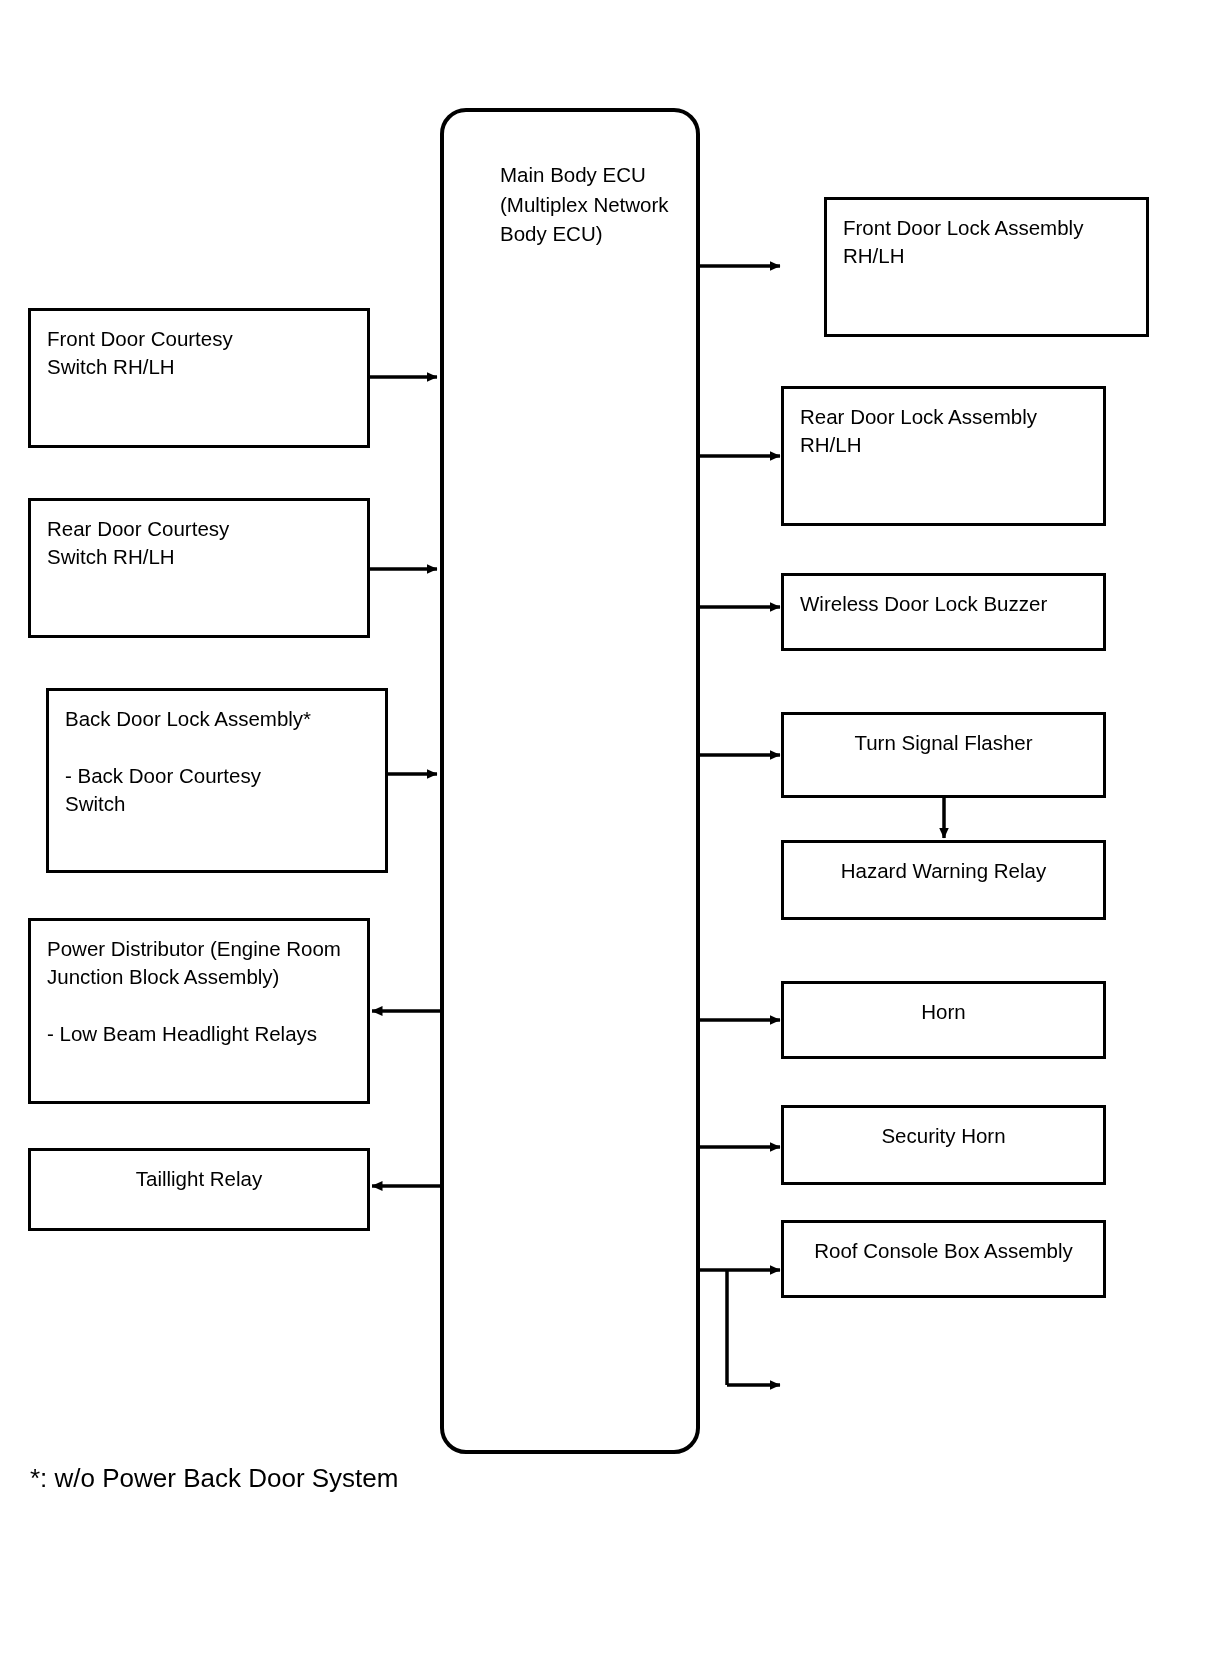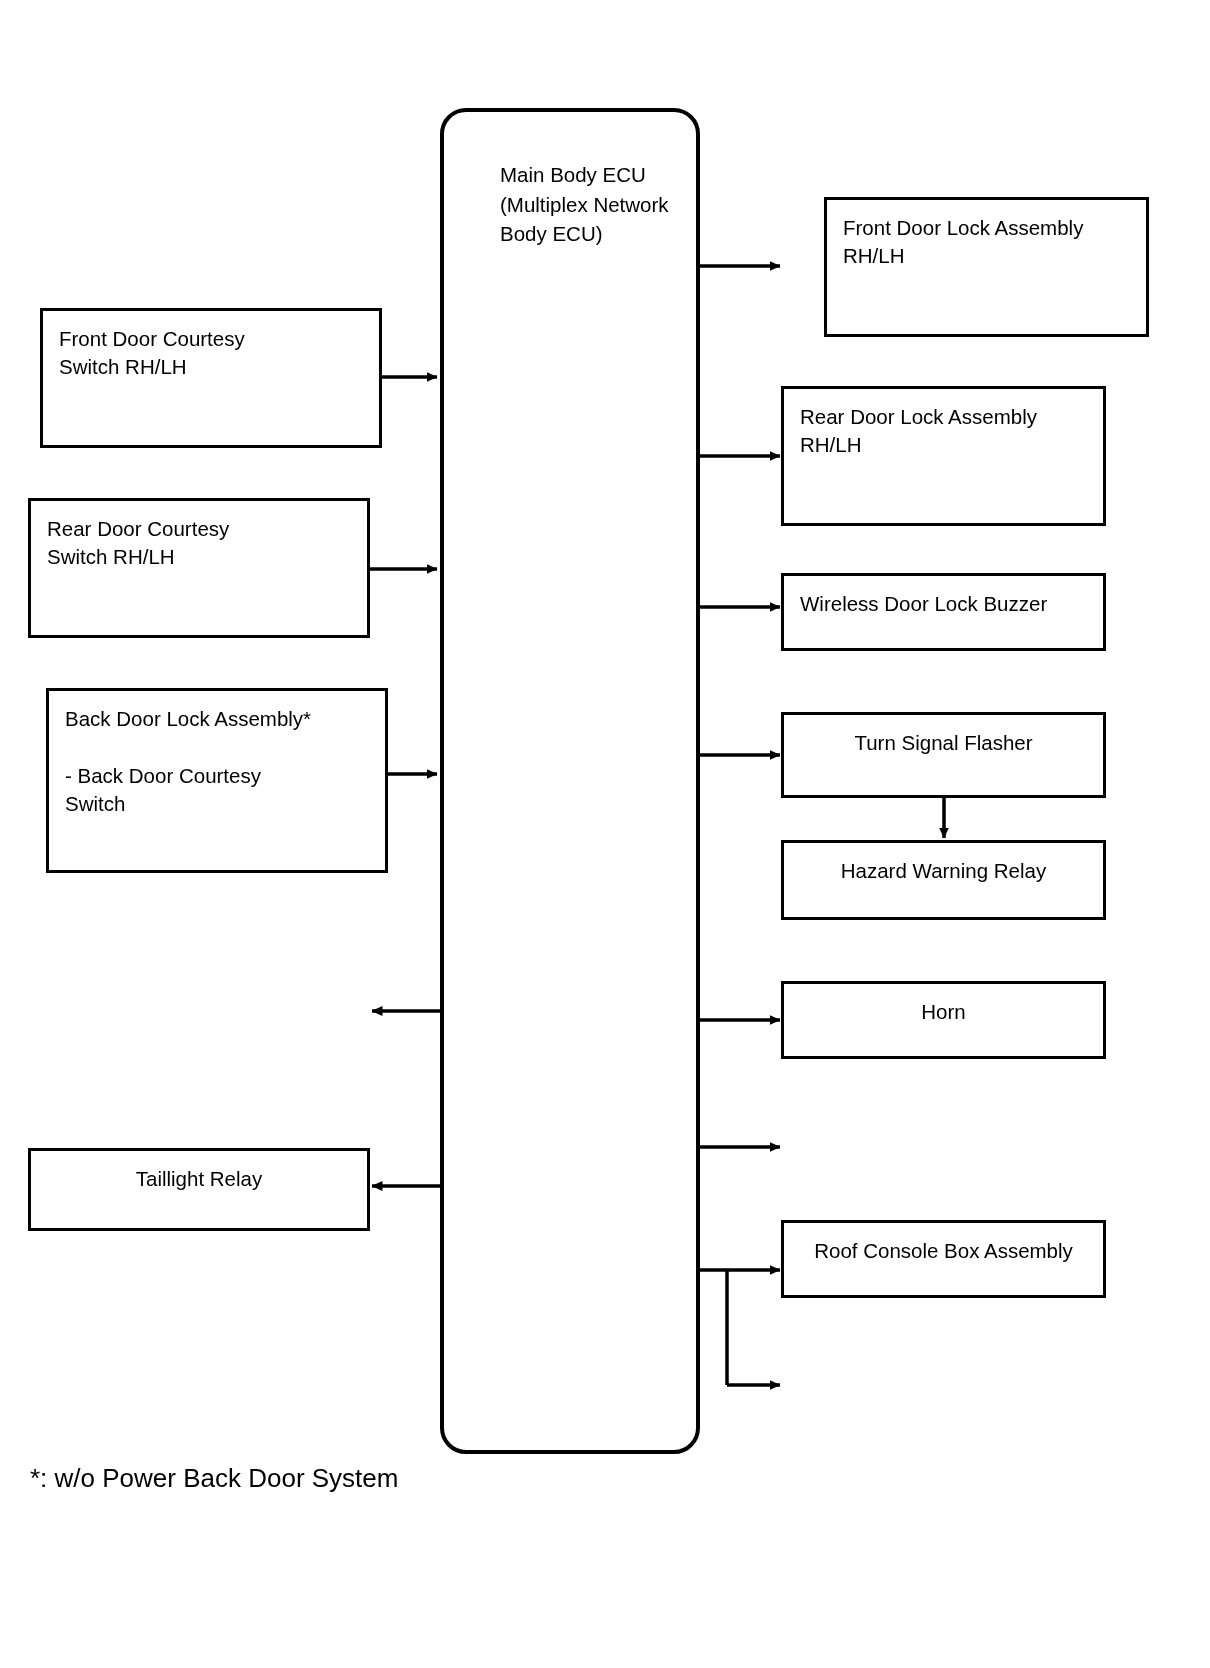--- a/index.html
+++ b/index.html
@@ -116,37 +116,43 @@
       <line x1="727" y1="1385" x2="780" y2="1385" stroke="#000000" stroke-width="3.5" marker-end="url(#ah)"></line>
     </g>
   </svg>
 
   <div class="node center-node" style="left:440px; top:108px; width:260px; height:1346px;">
     <div class="center-label">Main Body ECU
 (Multiplex Network
 Body ECU)</div>
   </div>
 
-  <div class="node" style="left:40px; top:308px; width:342px; height:140px;">
+  <div class="node" style="left:28px; top:308px; width:342px; height:140px;">
     <div class="line">Front Door Courtesy
 Switch RH/LH</div>
   </div>
 
   <div class="node" style="left:28px; top:498px; width:342px; height:140px;">
     <div class="line">Rear Door Courtesy
 Switch RH/LH</div>
   </div>
 
   <div class="node" style="left:28px; top:688px; width:342px; height:185px;margin-left:18px;">
     <div class="line">Back Door Lock Assembly*
 
 - Back Door Courtesy
 Switch</div>
   </div>
 
+  <div class="node" style="left:28px; top:918px; width:342px; height:186px;">
+    <div class="line">Power Distributor (Engine Room
+Junction Block Assembly)
+
+- Low Beam Headlight Relays</div>
+  </div>
 
   <div class="node centered" style="left:28px; top:1148px; width:342px; height:83px;">
     <div class="line">Taillight Relay</div>
   </div>
 
   <div class="node" style="left:824px; top:197px; width:325px; height:140px;">
     <div class="line">Front Door Lock Assembly
 RH/LH</div>
   </div>
 
@@ -164,20 +170,23 @@
   </div>
 
   <div class="node centered" style="left:781px; top:840px; width:325px; height:80px;">
     <div class="line">Hazard Warning Relay</div>
   </div>
 
   <div class="node centered" style="left:781px; top:981px; width:325px; height:78px;">
     <div class="line">Horn</div>
   </div>
 
+  <div class="node centered" style="left:781px; top:1105px; width:325px; height:80px;">
+    <div class="line">Security Horn</div>
+  </div>
 
   <div class="node centered" style="left:781px; top:1220px; width:325px; height:78px;">
     <div class="line">Roof Console Box Assembly</div>
   </div>
 
 
   <div class="footnote" style="left:30px; top:1463px;">*: w/o Power Back Door System</div>
 
 </div>
 

